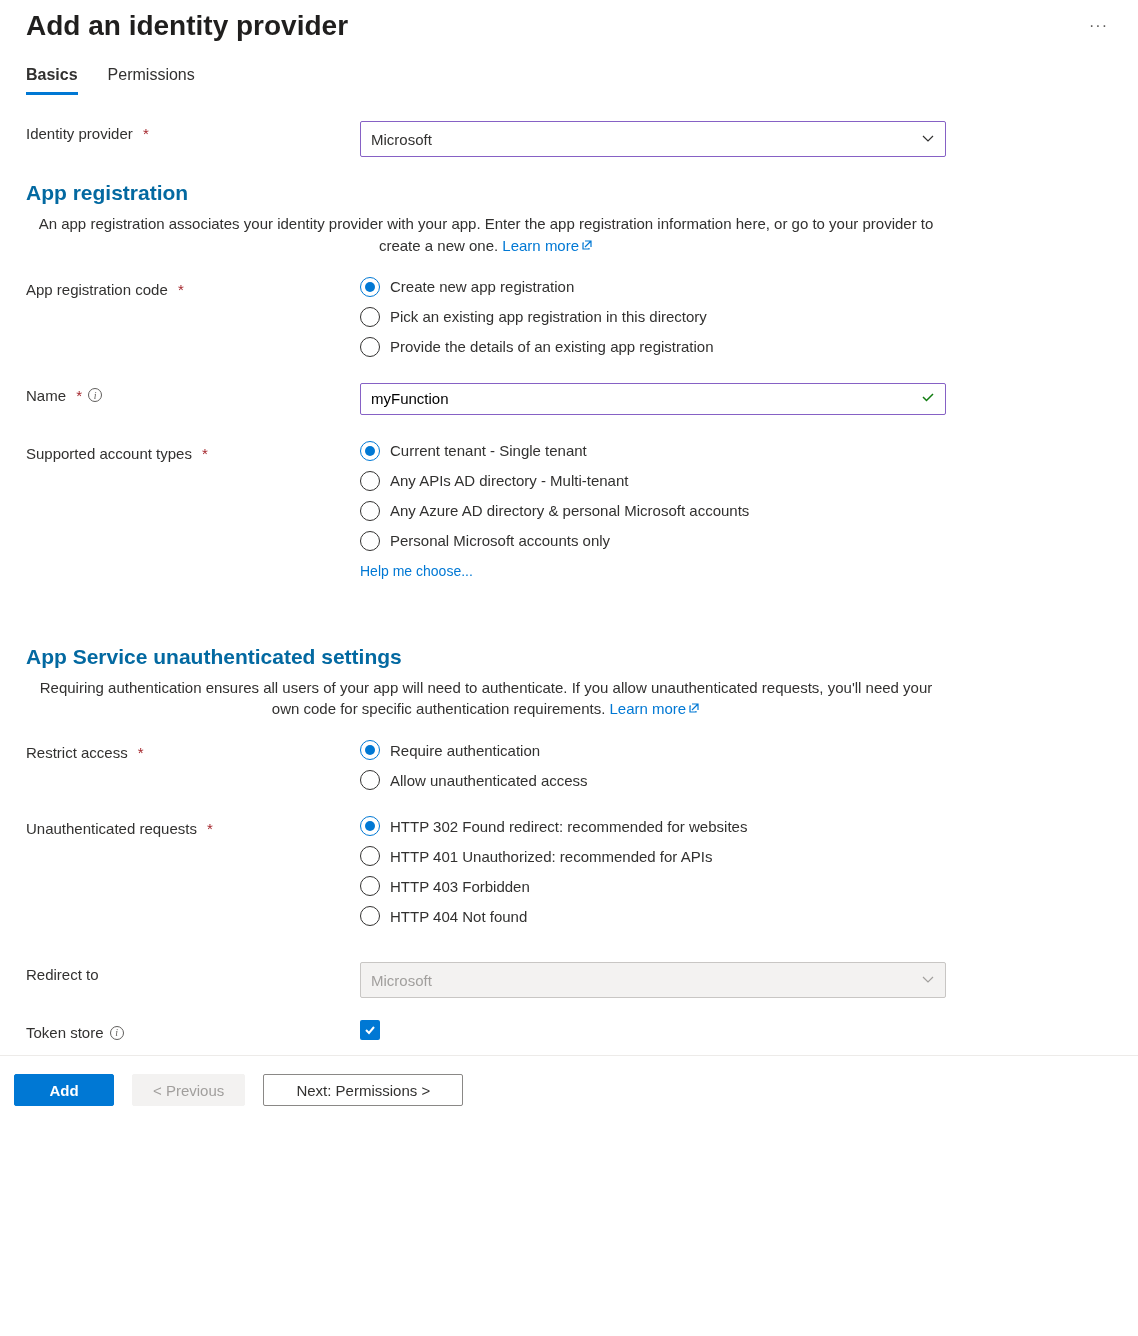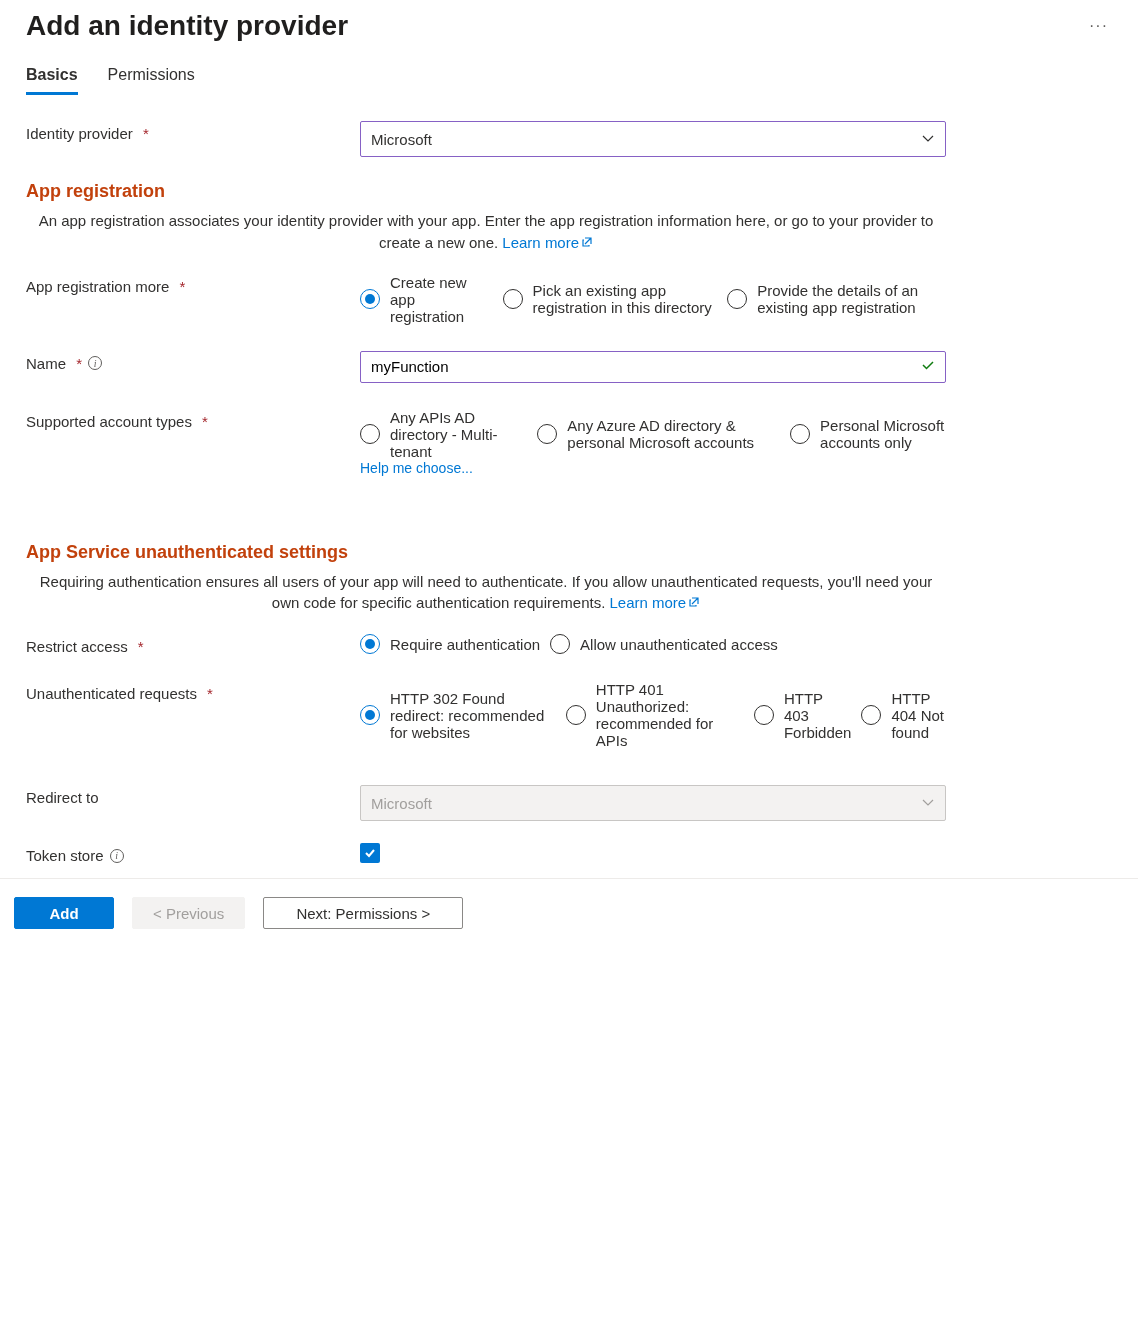--- a/index.html
+++ b/index.html
@@ -130,45 +130,45 @@
   }
   .check-mark {
     position: absolute;
     right: 10px;
     top: 50%;
     transform: translateY(-50%);
     color: #107c10;
     font-size: 16px;
   }
   .section-heading {
-    font-size: 18px;
+    font-size: 21px;
     font-weight: 600;
     margin: 24px 0 8px 0;
-    color: #c2410c;
+    color: #0369a1;
   }
   .section-desc {
     font-size: 15px;
     color: #323130;
     line-height: 1.45;
     margin: 0 0 20px 0;
     max-width: 920px;
     text-align: center;
   }
   .link {
     color: #0078d4;
     text-decoration: none;
     cursor: pointer;
   }
   .ext-icon {
     display: inline-block;
     margin-left: 2px;
   }
   .radio-group {
     display: flex;
-    flex-direction: row;
+    flex-direction: column;
     gap: 10px;
   }
   .radio-item {
     display: flex;
     align-items: center;
     gap: 10px;
     cursor: pointer;
     font-size: 15px;
   }
   .radio-outer {
@@ -184,20 +184,21 @@
   .radio-outer.selected {
     border-color: #0078d4;
   }
   .radio-inner {
     width: 10px;
     height: 10px;
     border-radius: 50%;
     background: #0078d4;
   }
   .help-link-row {
+    margin-top: 12px;
   }
   .checkbox {
     width: 20px;
     height: 20px;
     border-radius: 2px;
     display: inline-flex;
     align-items: center;
     justify-content: center;
     cursor: pointer;
   }
@@ -277,21 +278,21 @@
   <div class="section-heading">App registration</div>
   <p class="section-desc">
     <span>An app registration associates your identity provider with your app. Enter the app registration information here, or go to your provider to create a new one. </span><a class="link"><span>Learn more</span><span class="ext-icon"><svg width="12" height="12" viewBox="0 0 12 12">
             <path d="M4 2h6v6M10 2 L4 8" stroke="#0078d4" stroke-width="1.2" fill="none"></path>
             <path d="M8 9v1H2V4h1" stroke="#0078d4" stroke-width="1.2" fill="none"></path>
           </svg></span></a>
   </p>
 
   <div class="form-row">
     <div class="form-label-col">
-      <span>App registration more</span>
+      <span>App registration code</span>
         <span class="req">&nbsp;*</span>
     </div>
     <div class="form-field-col">
       <div class="radio-group">
         <div class="radio-item">
           <span class="radio-outer selected">
               <span class="radio-inner"></span>
             </span>
           <span>Create new app registration</span>
         </div>
@@ -330,20 +331,26 @@
   <div style="height:14px"></div>
 
   <div class="form-row">
     <div class="form-label-col">
       <span>Supported account types</span>
         <span class="req">&nbsp;*</span>
     </div>
     <div class="form-field-col">
       <div class="radio-group">
         <div class="radio-item">
+          <span class="radio-outer selected">
+              <span class="radio-inner"></span>
+            </span>
+          <span>Current tenant - Single tenant</span>
+        </div>
+        <div class="radio-item">
           <span class="radio-outer"></span>
           <span>Any APIs AD directory - Multi-tenant</span>
         </div>
         <div class="radio-item">
           <span class="radio-outer"></span>
           <span>Any Azure AD directory &amp; personal Microsoft accounts</span>
         </div>
         <div class="radio-item">
           <span class="radio-outer"></span>
           <span>Personal Microsoft accounts only</span>

